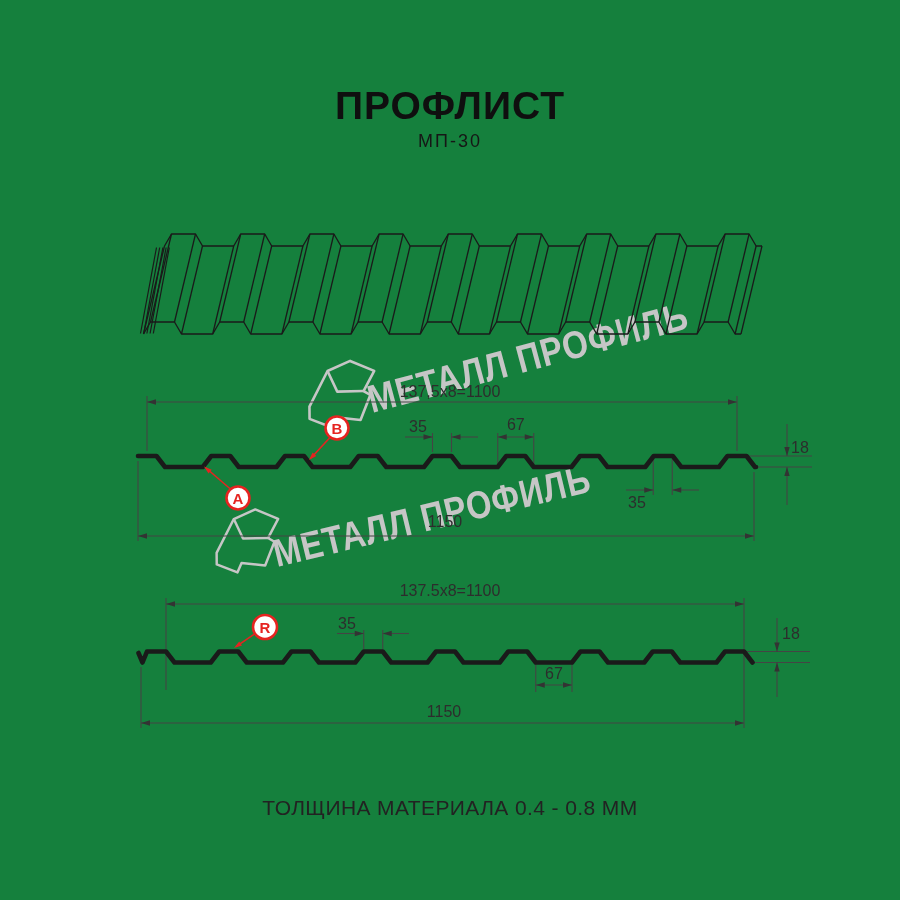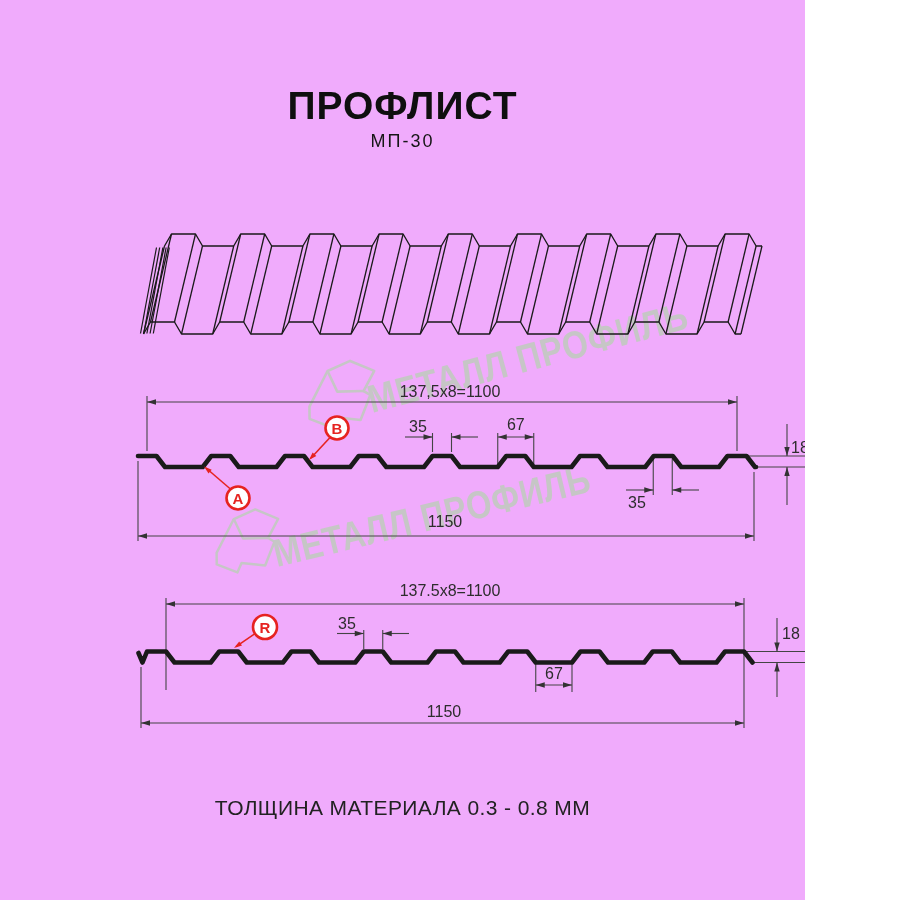--- a/index.html
+++ b/index.html
@@ -1,16 +1,16 @@
 <!DOCTYPE html>
 <html><head>
 <meta charset="utf-8">
 <style>
   html,body{margin:0;padding:0;background:#fff;}
-  .page{position:relative;width:805px;height:900px;background:#f0abfc;overflow:hidden;
+  .page{position:relative;width:900px;height:900px;background:#15803d;overflow:hidden;
         font-family:"Liberation Sans",sans-serif;}
   .title{position:absolute;top:84px;left:0;width:100%;text-align:center;
          font-size:39px;font-weight:800;letter-spacing:1px;color:#0f0f0f;}
   .subtitle{position:absolute;top:131px;left:0;width:100%;text-align:center;
             font-size:18px;font-weight:400;letter-spacing:2px;color:#161616;}
   .footer{position:absolute;top:796px;left:0;width:100%;text-align:center;
           font-size:21px;font-weight:400;letter-spacing:0.4px;color:#222;}
   svg.scene{position:absolute;left:0;top:0;}
   .dimtext{font-size:16px;fill:#2d2d2d;font-family:"Liberation Sans",sans-serif;}
   .redletter{font-size:15px;font-weight:bold;fill:#e62320;font-family:"Liberation Sans",sans-serif;}
@@ -184,14 +184,14 @@
       <text class="dimtext" x="782" y="639">18</text>
       <text class="dimtext" x="444" y="717" text-anchor="middle">1150</text>
 
       <line class="redline" x1="255" y1="633.7" x2="236" y2="646.6"></line>
       <polygon class="redfill" points="234,648 239.2,641.4 242,645.6"></polygon>
       <circle class="redcircle" cx="265" cy="627" r="12"></circle>
       <text class="redletter" x="265" y="632.5" text-anchor="middle">R</text>
     </g>
   </svg>
 
-  <div class="footer">ТОЛЩИНА МАТЕРИАЛА 0.3 - 0.8 ММ</div>
+  <div class="footer">ТОЛЩИНА МАТЕРИАЛА 0.4 - 0.8 ММ</div>
 </div>
 
 </body></html>

